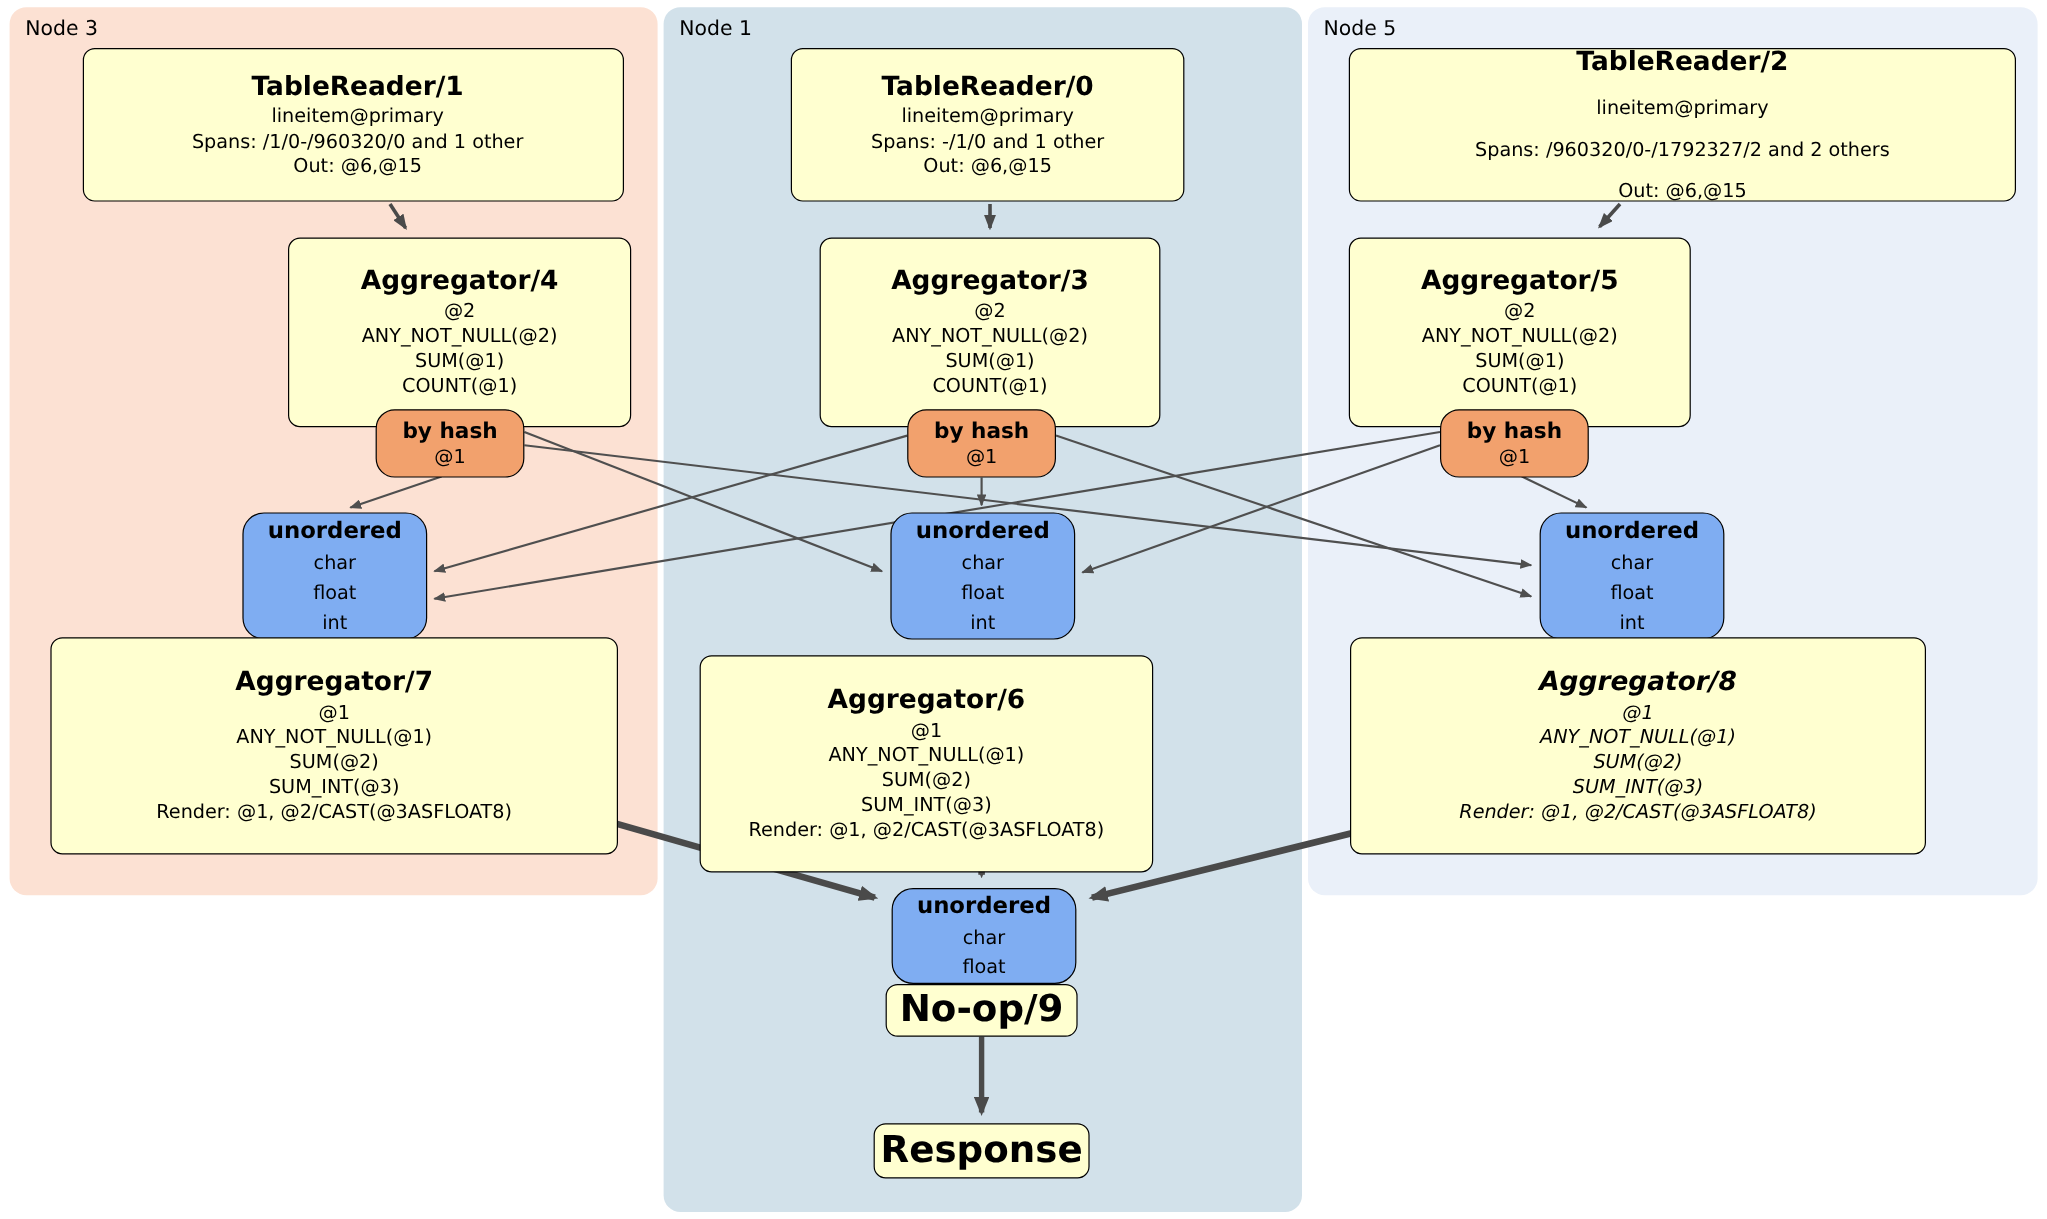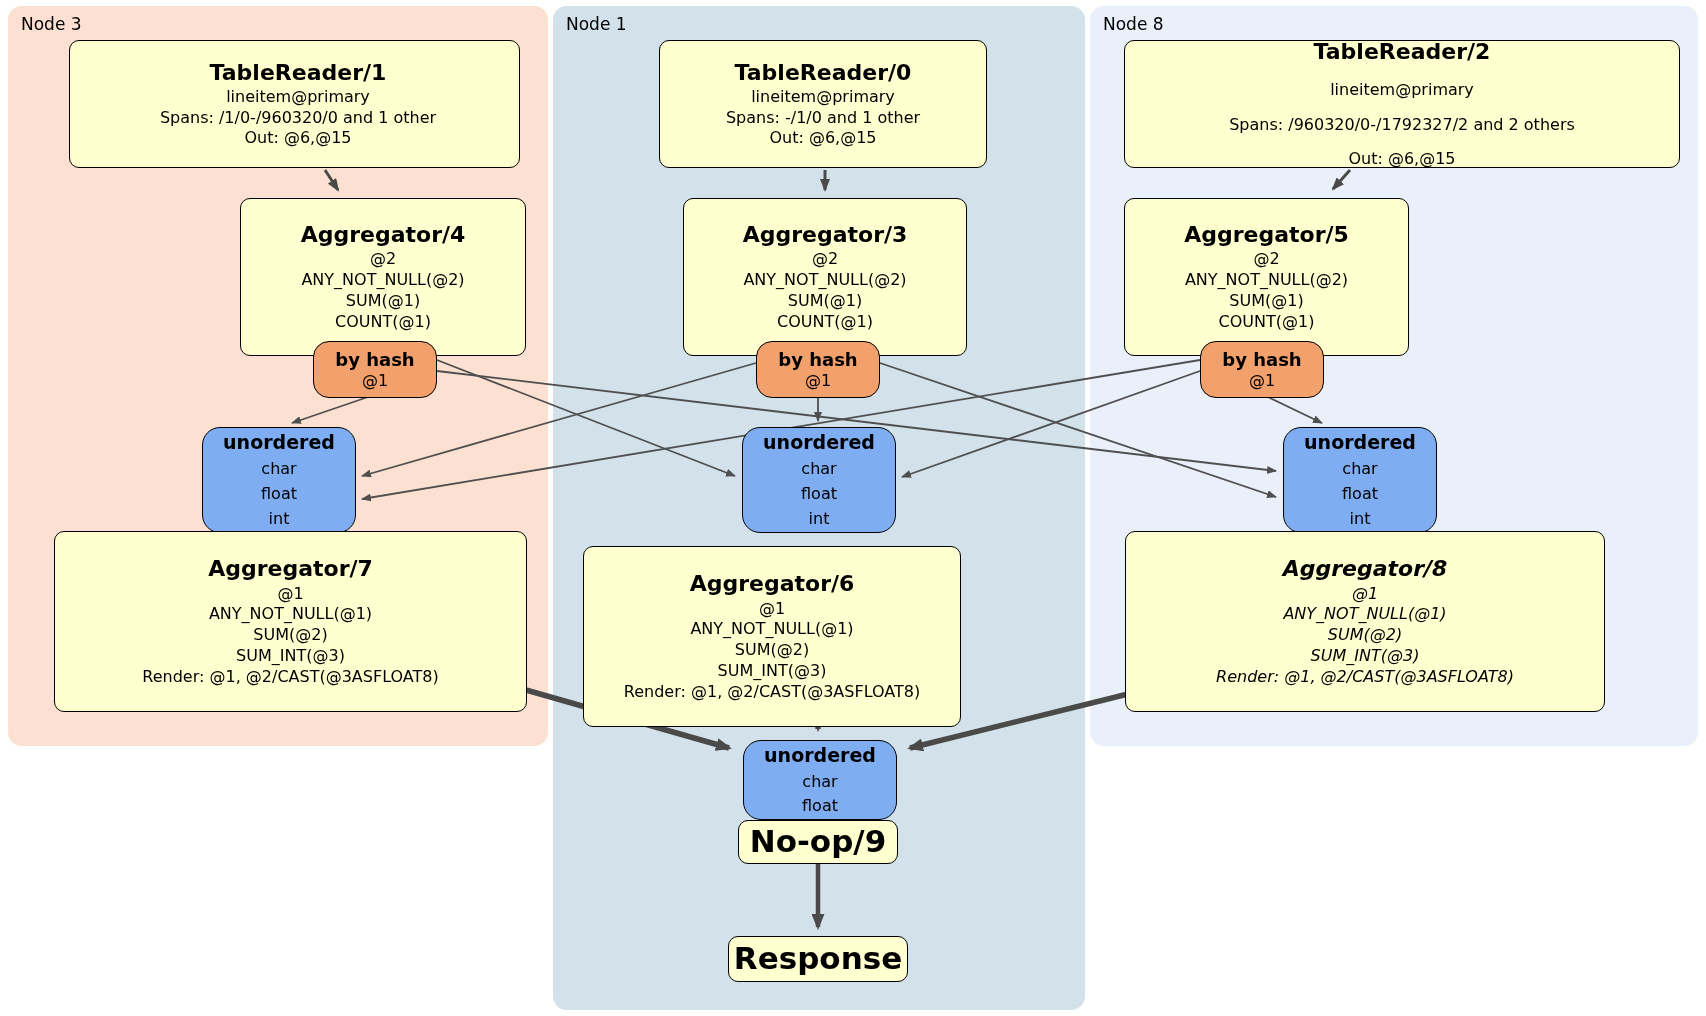--- a/index.html
+++ b/index.html
@@ -36,21 +36,21 @@
 
 <div class="canvas">
 
   <div class="region" style="left:8px; top:6px; width:540px; height:740px; background:#fce1d3;">
     <span class="region-label">Node 3</span>
   </div>
   <div class="region" style="left:553px; top:6px; width:532px; height:1004px; background:#d2e1ea;">
     <span class="region-label">Node 1</span>
   </div>
   <div class="region" style="left:1090px; top:6px; width:608px; height:740px; background:#eaf0f9;">
-    <span class="region-label">Node 8</span>
+    <span class="region-label">Node 5</span>
   </div>
 
   <svg class="edges" width="1706" height="1016">
     <defs>
       <marker id="ah-s" viewBox="0 0 10 8" refX="9" refY="4" markerWidth="10" markerHeight="8" orient="auto" markerUnits="userSpaceOnUse">
           <path d="M0,0 L10,4 L0,8 Z" fill="#4f4f4f"></path>
         </marker>
       <marker id="ah-m" viewBox="0 0 13 10" refX="11" refY="5" markerWidth="13" markerHeight="10" orient="auto" markerUnits="userSpaceOnUse">
           <path d="M0,0 L13,5 L0,10 Z" fill="#4a4a4a"></path>
         </marker>
@@ -95,21 +95,21 @@
   <div class="box router" style="left:313px; top:341px; width:124px; height:57px;">
     <div class="title">by hash</div>
     <div class="line">@1</div>
   </div>
   <div class="box sync" style="left:202px; top:427px; width:154px; height:106px;">
     <div class="title">unordered</div>
     <div class="line">char</div>
     <div class="line">float</div>
     <div class="line">int</div>
   </div>
-  <div class="box" style="left:42px; top:531px; width:473px; height:181px;margin-left:12px;">
+  <div class="box" style="left:42px; top:531px; width:473px; height:181px;">
     <div class="title">Aggregator/7</div>
     <div class="line">@1</div>
     <div class="line">ANY_NOT_NULL(@1)</div>
     <div class="line">SUM(@2)</div>
     <div class="line">SUM_INT(@3)</div>
     <div class="line">Render: @1, @2/CAST(@3ASFLOAT8)</div>
   </div>
 
   <div class="box" style="left:659px; top:40px; width:328px; height:128px;">
     <div class="title">TableReader/0</div>

